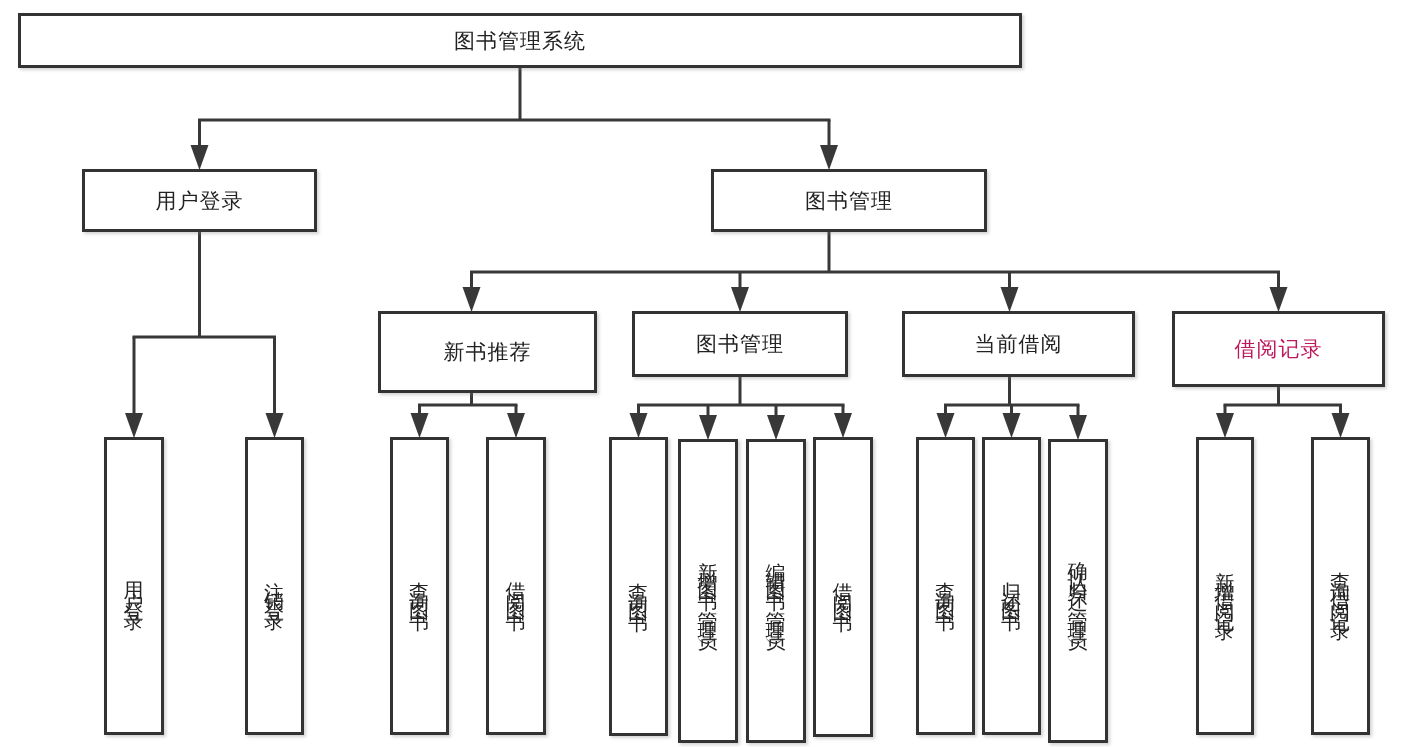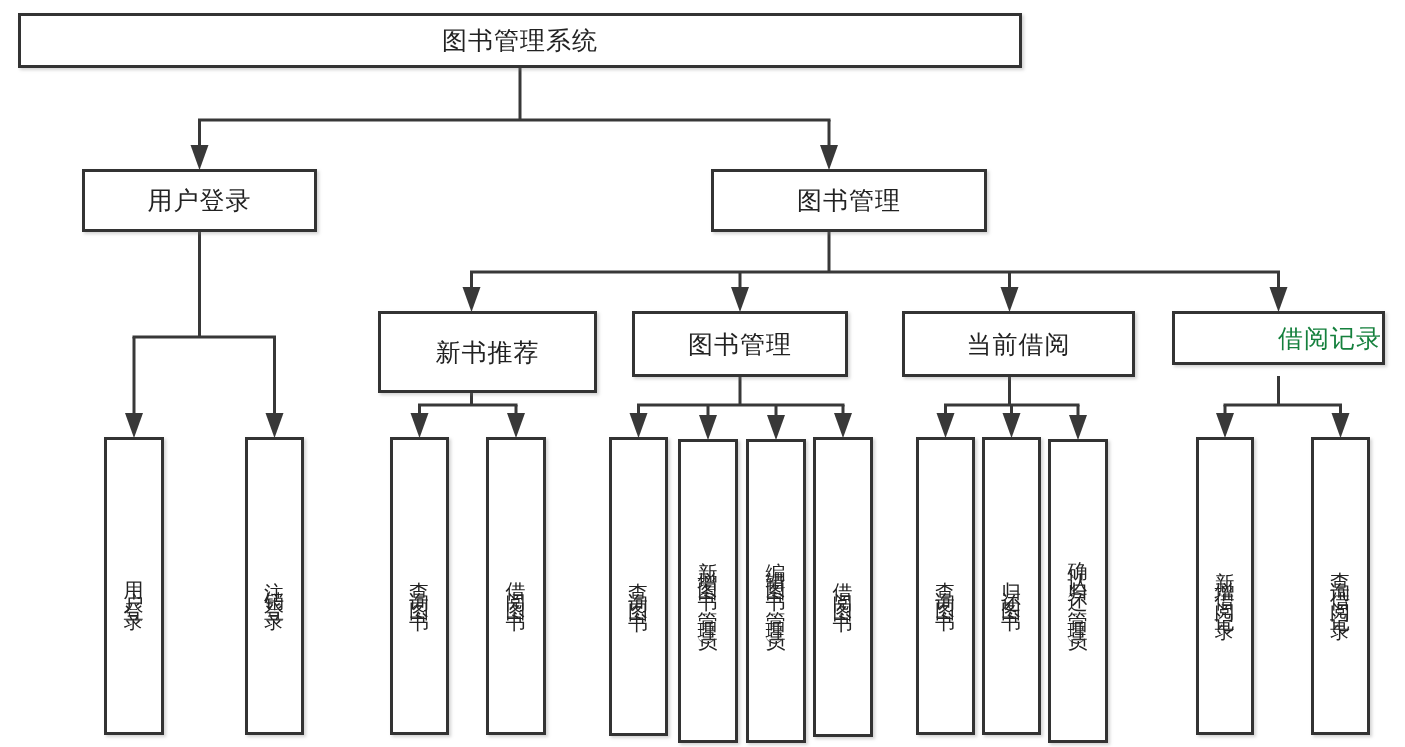--- a/index.html
+++ b/index.html
@@ -24,21 +24,21 @@
   }
   .node {
     position: absolute;
     box-sizing: border-box;
     background: #ffffff;
     border: 3px solid #333333;
     display: flex;
     align-items: center;
     justify-content: center;
     color: #222222;
-    font-size: 25px;
+    font-size: 21px;
     letter-spacing: 1px;
     box-shadow: 2px 2px 3px rgba(130,130,130,0.35);
     z-index: 2;
   }
   .node .node-label {
     white-space: nowrap;
   }
   .node.vertical {
     font-size: 20px;
   }
@@ -129,21 +129,21 @@
       </div>
       <div class="node" style="left: 362px; top: 311px; width: 219px; height: 82px; border-color: rgb(51, 51, 51); color: rgb(34, 34, 34); margin-left: 16px;">
         <span class="node-label">新书推荐</span>
       </div>
       <div class="node" style="left: 632px; top: 311px; width: 216px; height: 66px; border-color: rgb(51, 51, 51); color: rgb(34, 34, 34);">
         <span class="node-label">图书管理</span>
       </div>
       <div class="node" style="left: 902px; top: 311px; width: 233px; height: 66px; border-color: rgb(51, 51, 51); color: rgb(34, 34, 34);">
         <span class="node-label">当前借阅</span>
       </div>
-      <div class="node" style="left: 1172px; top: 311px; width: 213px; height: 54px; border-color: rgb(51, 51, 51); color: #15803d; justify-content: flex-end;">
+      <div class="node" style="left: 1172px; top: 311px; width: 213px; height: 76px; border-color: rgb(51, 51, 51); color: #be185d;">
         <span class="node-label">借阅记录</span>
       </div>
       <div class="node vertical" style="left: 104px; top: 437px; width: 60px; height: 298px; border-color: rgb(51, 51, 51); color: rgb(34, 34, 34);">
         <span class="node-label">用户登录</span>
       </div>
       <div class="node vertical" style="left: 245px; top: 437px; width: 59px; height: 298px; border-color: rgb(51, 51, 51); color: rgb(34, 34, 34);">
         <span class="node-label">注销登录</span>
       </div>
       <div class="node vertical" style="left: 390px; top: 437px; width: 59px; height: 298px; border-color: rgb(51, 51, 51); color: rgb(34, 34, 34);">
         <span class="node-label">查询图书</span>

